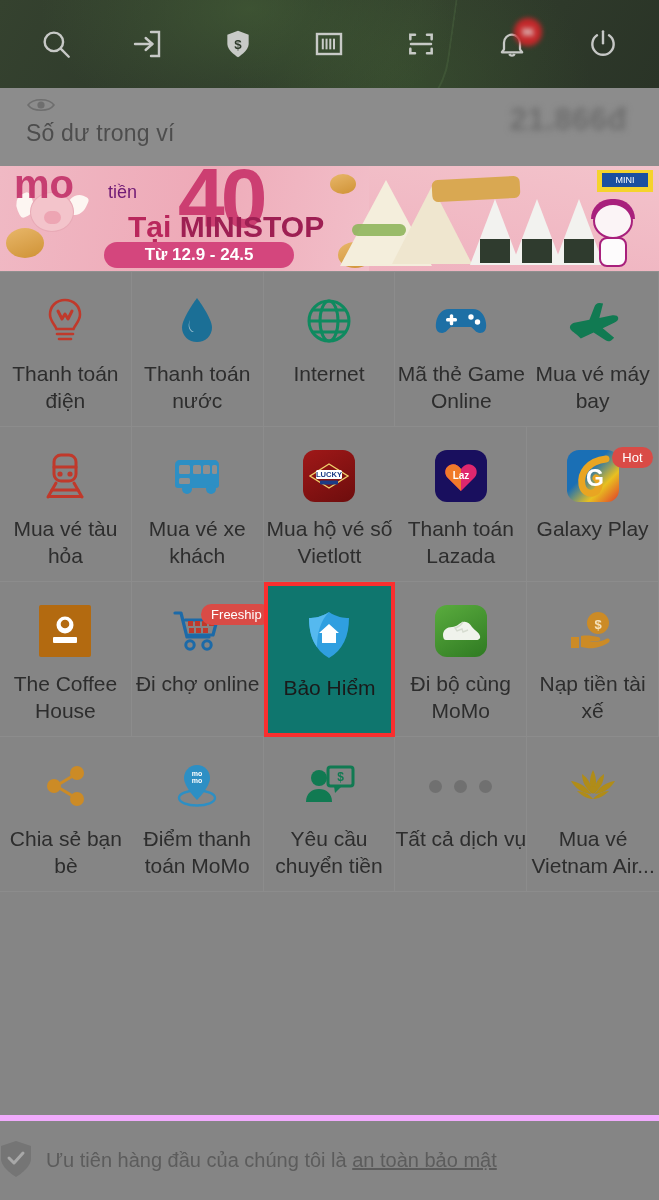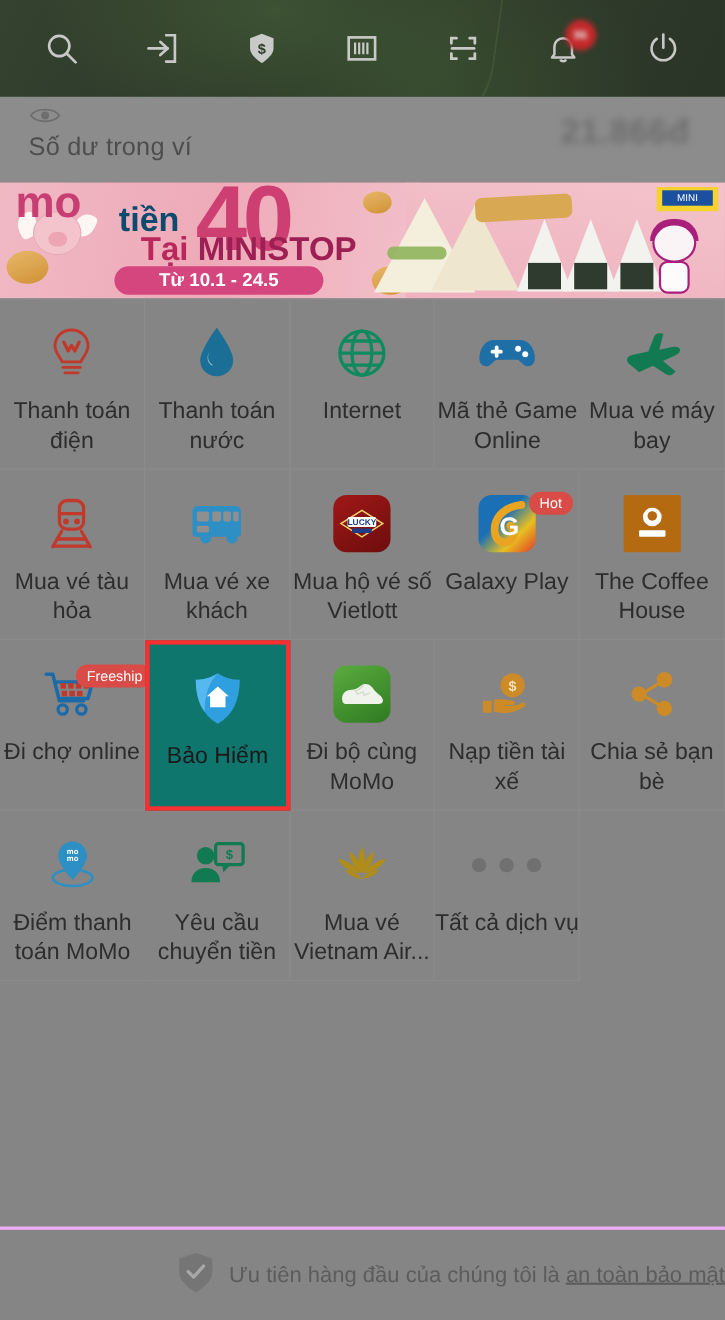--- a/index.html
+++ b/index.html
@@ -105,21 +105,21 @@
     background: linear-gradient(190deg, #f3c3cb 0%, #efb2bf 100%);
   }
   .bn-big40 {
     position: absolute; left: 178px; top: -16px;
     font-size: 84px; font-weight: bold;
     color: #c9336a; opacity: 0.9;
     letter-spacing: -4px;
   }
   .bn-tien {
     position: absolute; left: 108px; top: 16px;
-    font-size: 31px; font-weight: bold; color: #0c4a6e;
+    font-size: 18px; font-weight: normal; color: #701a75;
   }
   .bn-mo {
     position: absolute; left: 14px; top: -4px;
     font-size: 40px; font-weight: bold; color: #c02a64; opacity: 0.85;
   }
   .bn-tai {
     position: absolute; left: 128px; top: 44px;
     font-size: 30px; font-weight: bold; color: #b9275c;
   }
   .bn-tai b { color: #9e1f53; }
@@ -279,24 +279,24 @@
   }
   .dots { display: flex; gap: 12px; }
   .dots i { width: 13px; height: 13px; border-radius: 50%; background: #707070; display:block;}
 
   
   .footer {
     position: absolute;
     left: 0; right: 0; bottom: 0;
     height: 85px;
     background: #858585;
-    border-top: 3px solid #f0abfc;
+    border-top: 6px solid #f0abfc;
     display: flex;
     align-items: center;
-    justify-content: flex-end;
+    justify-content: flex-start;
     gap: 14px;
   }
   .footer-text { font-size: 20px; color: #5c5c5c; }
   .footer-text u { text-decoration: underline; }
 </style>
 </head>
 <body>
 
 <div id="app">
 
@@ -393,21 +393,21 @@
       <div class="bn-wingR"></div>
       <div class="bn-pig"></div>
 
       <div class="bn-mo">mo</div>
       <div class="bn-tien">tiền</div>
       <div class="bn-big40">40</div>
       <div class="bn-tai">
         <span>Tại</span>
         <b>MINISTOP</b>
       </div>
-      <div class="bn-pill">Từ 10.1 - 24.5</div>
+      <div class="bn-pill">Từ 12.9 - 24.5</div>
 
       <div class="bn-sandwich"></div>
       <div class="bn-sandwich2"></div>
       <div class="bn-lettuce"></div>
       <div class="bn-bread"></div>
 
       <div class="onigiri" style="left:470px;">
           <i></i>
         </div>
       <div class="onigiri" style="left:512px;">
@@ -537,20 +537,32 @@
             <polygon points="23,3 42,15 23,27 4,15" fill="none" stroke="#f0cf6a" stroke-width="1.4"></polygon>
             <rect x="10" y="9" width="26" height="9" rx="1.5" fill="#ffffff"></rect>
             <text x="23" y="16.3" font-size="7.6" font-weight="bold" fill="#1b3c86" text-anchor="middle" font-family="Liberation Sans, sans-serif">LUCKY</text>
             <rect x="14" y="19.5" width="18" height="4" rx="1" fill="#1b3c86"></rect>
           </svg>
         </div>
       </div>
       <div class="cell-label">Mua hộ vé số Vietlott</div>
     </div>
 
+    <div class="cell">
+      <div class="cell-icon">
+        <div class="app-tile" style="background:#190f5e;">
+          <svg width="40" height="38" viewBox="0 0 40 38">
+            <path d="M20 34 L6 20 C3 16 4 10 9 8 C13 6 17 8 20 12 C23 8 27 6 31 8 C36 10 37 16 34 20 Z" fill="#e0276e"></path>
+            <path d="M20 34 L6 20 C3 16 4 10 9 8 C13 6 17 8 20 12 Z" fill="#f07a2a"></path>
+            <text x="20" y="22" font-size="10" font-weight="bold" fill="#ffffff" text-anchor="middle" font-family="Liberation Sans, sans-serif">Laz</text>
+          </svg>
+        </div>
+      </div>
+      <div class="cell-label">Thanh toán Lazada</div>
+    </div>
 
     <div class="cell">
       <div class="cell-icon">
         <div class="app-tile" style="background:linear-gradient(135deg,#1a6fb5 0%,#1a6fb5 40%,#e8c020 70%,#e03a2a 100%);">
           <svg width="46" height="46" viewBox="0 0 46 46">
             <path d="M36 6 C18 8 10 20 12 32 C13 38 18 41 23 40 C30 38 31 28 26 25" fill="none" stroke="#e9a522" stroke-width="7" stroke-linecap="round"></path>
             <text x="25" y="33" font-size="23" font-weight="bold" fill="#ffffff" text-anchor="middle" font-family="Liberation Sans, sans-serif">G</text>
           </svg>
         </div>
         <span class="pill-badge">Hot</span>
@@ -661,51 +673,51 @@
       <div class="cell-icon">
         <svg width="52" height="44" viewBox="0 0 52 44">
           <circle cx="16" cy="14" r="8" fill="#117a52"></circle>
           <path d="M3 38 C3 29 9 25 16 25 C23 25 29 29 29 38 Z" fill="#117a52"></path>
           <rect x="25" y="3" width="25" height="19" rx="2.5" fill="none" stroke="#117a52" stroke-width="3"></rect>
           <path d="M31 22 l1 7 l7 -7 Z" fill="#117a52"></path>
           <text x="37.5" y="17" font-size="12" font-weight="bold" fill="#117a52" text-anchor="middle" font-family="Liberation Sans, sans-serif">$</text>
         </svg>
       </div>
       <div class="cell-label">Yêu cầu chuyển tiền</div>
+    </div>
+
+    <div class="cell">
+      <div class="cell-icon">
+        <span class="dots">
+            <i></i>
+            <i></i>
+            <i></i>
+          </span>
+      </div>
+      <div class="cell-label">Tất cả dịch vụ</div>
     </div>
 
     <div class="cell">
       <div class="cell-icon">
         <svg width="56" height="36" viewBox="0 0 56 36">
           <g fill="#b08c18">
             <path d="M28 2 C24 10 24 18 28 24 C32 18 32 10 28 2 Z"></path>
             <path d="M17 6 C17 14 21 21 27 25 C27 17 23 10 17 6 Z"></path>
             <path d="M39 6 C39 14 35 21 29 25 C29 17 33 10 39 6 Z"></path>
             <path d="M6 13 C10 20 17 25 26 26 C22 19 14 14 6 13 Z"></path>
             <path d="M50 13 C46 20 39 25 30 26 C34 19 42 14 50 13 Z"></path>
             <path d="M12 23 C18 29 24 31 28 31 C24 26 18 23 12 23 Z"></path>
             <path d="M44 23 C38 29 32 31 28 31 C32 26 38 23 44 23 Z"></path>
             <circle cx="28" cy="22" r="3.4"></circle>
           </g>
         </svg>
       </div>
       <div class="cell-label">Mua vé Vietnam Air...</div>
     </div>
 
-    <div class="cell">
-      <div class="cell-icon">
-        <span class="dots">
-            <i></i>
-            <i></i>
-            <i></i>
-          </span>
-      </div>
-      <div class="cell-label">Tất cả dịch vụ</div>
-    </div>
-
   </div>
 
   <div class="footer">
     <span>
       <svg width="32" height="38" viewBox="0 0 32 38">
         <path d="M16 1 L31 6 V19 C31 28 16 37 16 37 C16 37 1 28 1 19 V6 Z" fill="#757575"></path>
         <polyline points="9,18 14,23 23,13" fill="none" stroke="#a8a8a8" stroke-width="3" stroke-linecap="round" stroke-linejoin="round"></polyline>
       </svg>
     </span>
     <span class="footer-text"><span>Ưu tiên hàng đầu của chúng tôi là </span><u>an toàn bảo mật</u></span>

